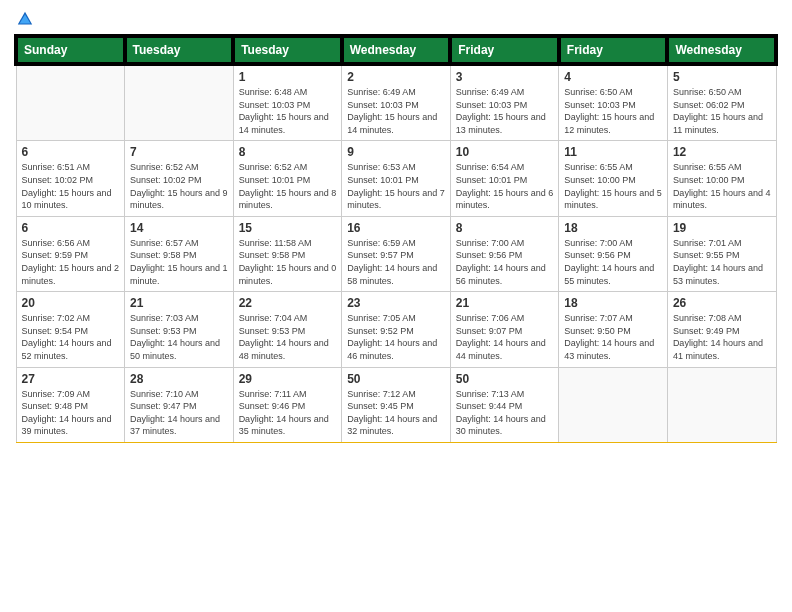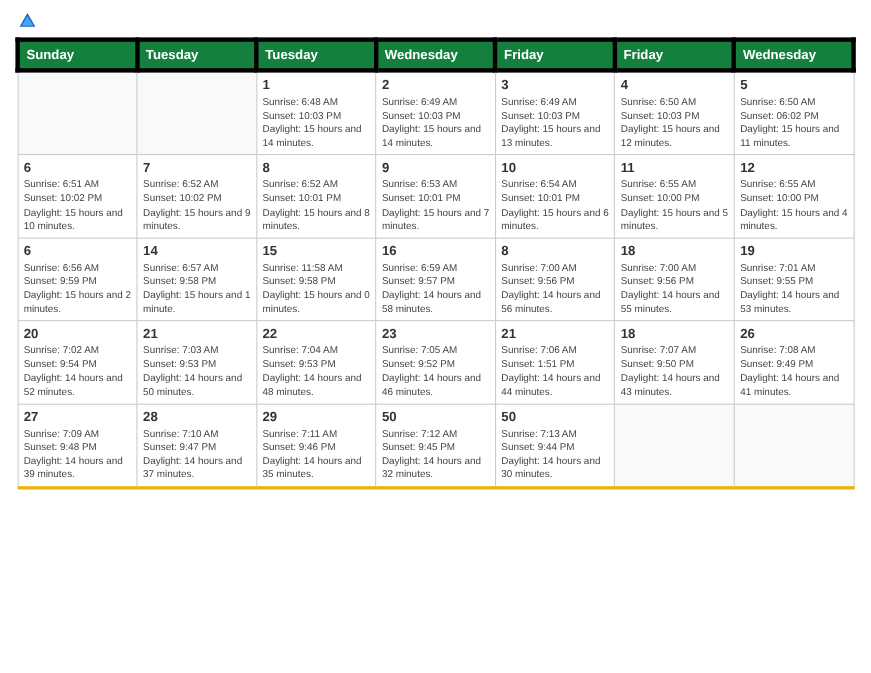--- a/index.html
+++ b/index.html
@@ -87,21 +87,21 @@
       color: #333;
       display: block;
       margin-bottom: 2px;
     }
     .day-info {
       font-size: 9px;
       color: #444;
       line-height: 1.4;
     }
     .calendar tr:last-child td {
-      border-bottom: 3px solid #eab308;
+      border-bottom: 1px solid #eab308;
     }
   </style>
 </head>
 <body>
 
 <div class="page">
   <div class="header">
     <div class="logo">
       <div class="logo-text">
         <span class="logo-general"></span>
@@ -276,21 +276,21 @@
           </td>
           <td>
             <span class="day-num">23</span>
             <div class="day-info">Sunrise: 7:05 AM
 Sunset: 9:52 PM
 Daylight: 14 hours and 46 minutes.</div>
           </td>
           <td>
             <span class="day-num">21</span>
             <div class="day-info">Sunrise: 7:06 AM
-Sunset: 1:51 PM
+Sunset: 9:07 PM
 Daylight: 14 hours and 44 minutes.</div>
           </td>
           <td>
             <span class="day-num">18</span>
             <div class="day-info">Sunrise: 7:07 AM
 Sunset: 9:50 PM
 Daylight: 14 hours and 43 minutes.</div>
           </td>
           <td>
             <span class="day-num">26</span>

